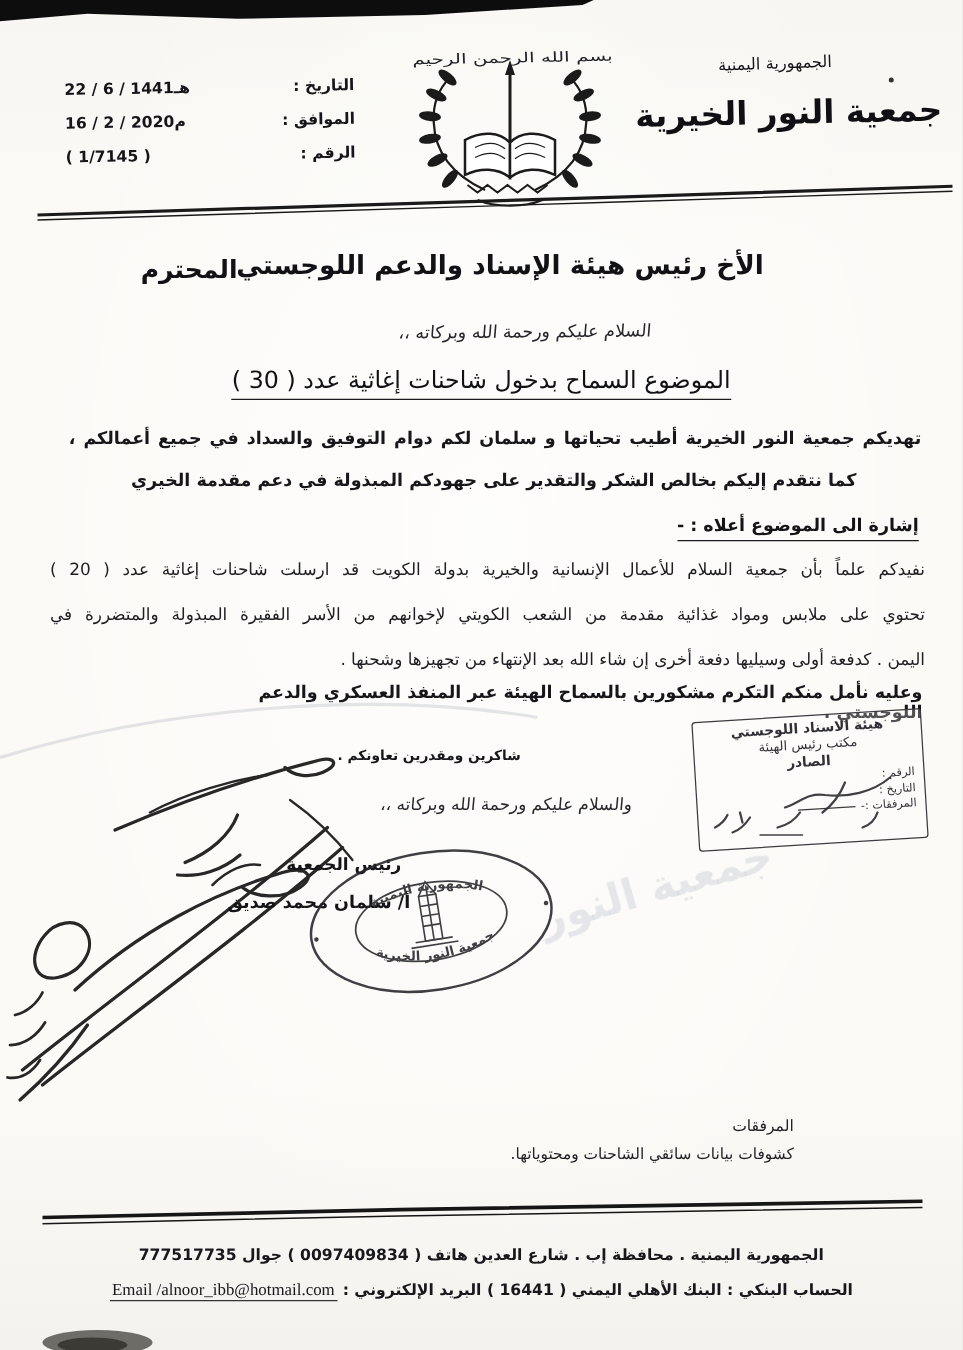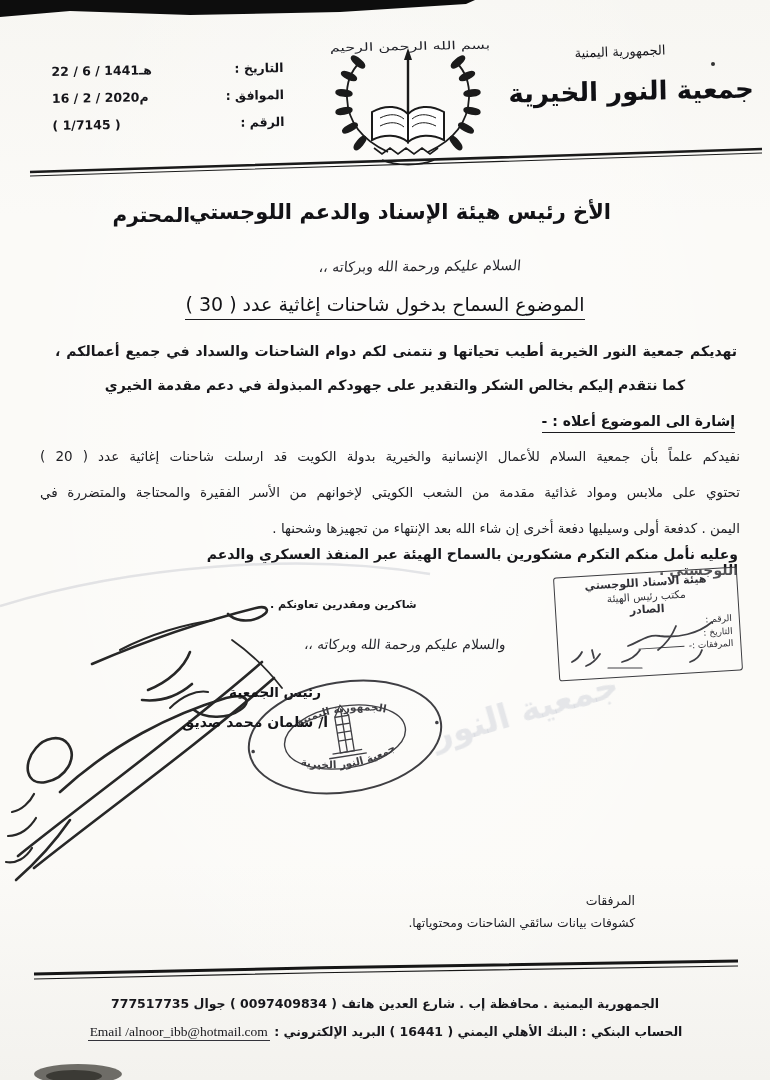--- a/index.html
+++ b/index.html
@@ -114,30 +114,30 @@
     </div>
 
     <div class="recipient">الأخ رئيس هيئة الإسناد والدعم اللوجستي</div>
     <div class="honorific">المحترم</div>
     <div class="salutation">السلام عليكم ورحمة الله وبركاته ،،</div>
 
     <div class="subject">
       <span>الموضوع  السماح بدخول شاحنات إغاثية عدد ( 30 )</span>
     </div>
 
-    <div class="greet1">تهديكم جمعية النور الخيرية أطيب تحياتها و نتمنى لكم دوام الشاحنات والسداد في جميع أعمالكم ،</div>
+    <div class="greet1">تهديكم جمعية النور الخيرية أطيب تحياتها و سلمان لكم دوام التوفيق والسداد في جميع أعمالكم ،</div>
     <div class="greet2">كما نتقدم إليكم بخالص الشكر والتقدير على جهودكم المبذولة في دعم مقدمة الخيري</div>
 
     <div class="refhead">
       <span>إشارة الى الموضوع أعلاه : -</span>
     </div>
 
     <div class="bodyp">
       <div class="jl">نفيدكم علماً بأن جمعية السلام للأعمال الإنسانية والخيرية بدولة الكويت قد ارسلت شاحنات إغاثية عدد ( 20 )</div>
-      <div class="jl">تحتوي على ملابس ومواد غذائية مقدمة من الشعب الكويتي لإخوانهم من الأسر الفقيرة والمحتاجة والمتضررة في</div>
+      <div class="jl">تحتوي على ملابس ومواد غذائية مقدمة من الشعب الكويتي لإخوانهم من الأسر الفقيرة المبذولة والمتضررة في</div>
       <div class="r">اليمن . كدفعة أولى وسيليها دفعة أخرى إن شاء الله بعد الإنتهاء من تجهيزها وشحنها .</div>
     </div>
 
     <div class="request">وعليه نأمل منكم التكرم مشكورين بالسماح الهيئة عبر المنفذ العسكري والدعم اللوجستي .</div>
 
     <div class="thanks">شاكرين ومقدرين تعاونكم .</div>
     <div class="salam">والسلام عليكم ورحمة الله وبركاته ،،</div>
 
     <div class="sigtitle">رئيس الجمعية</div>
     <div class="signame">أ/ سلمان محمد صديق</div>

